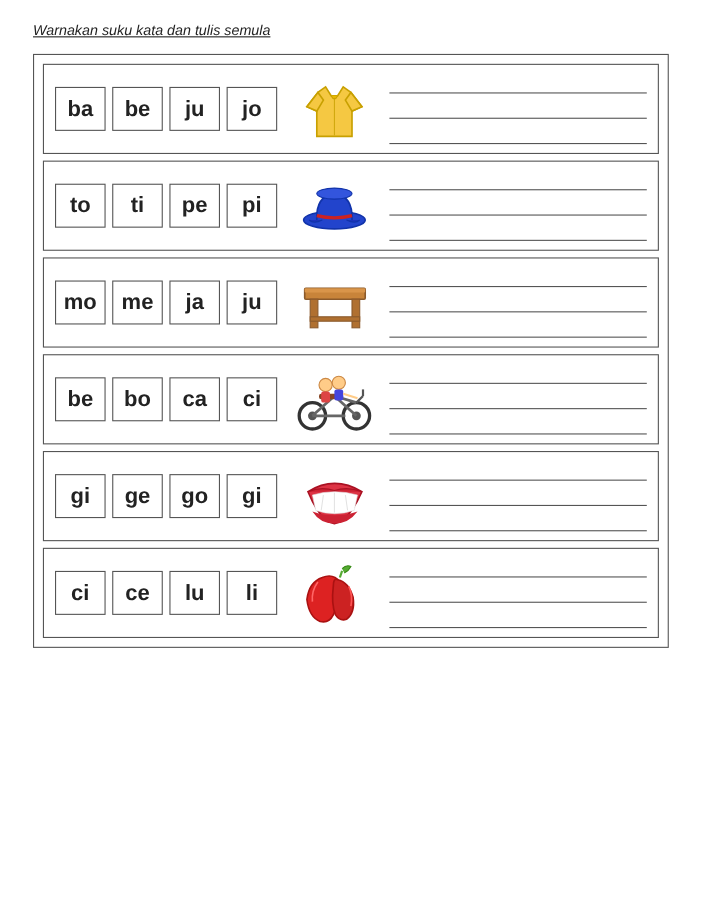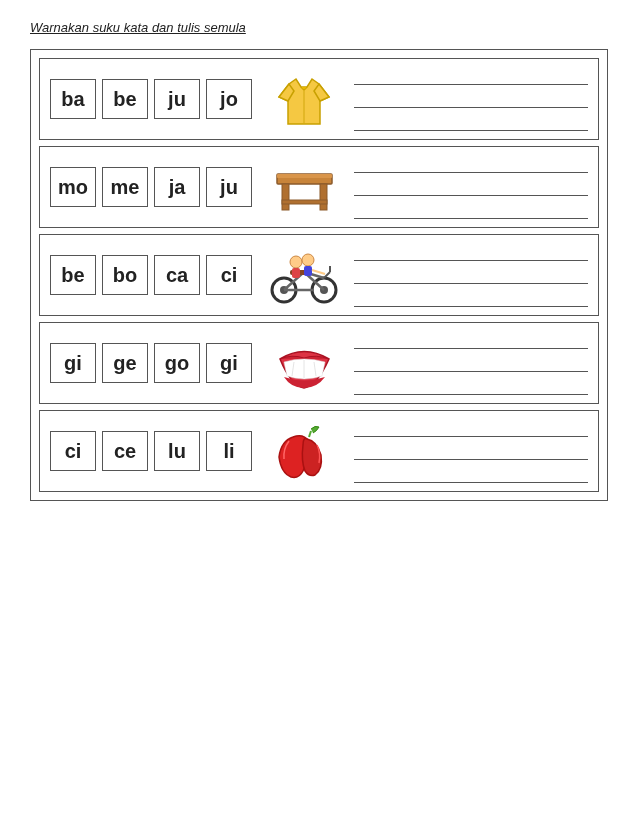--- a/index.html
+++ b/index.html
@@ -100,20 +100,47 @@
         <line x1="30" y1="20" x2="30" y2="54" stroke="#c8a000" stroke-width="0.8"></line>
       </svg>
     </div>
     <div class="write-area">
       <div class="write-line"></div>
       <div class="write-line"></div>
       <div class="write-line"></div>
     </div>
   </div>
 
+  <div class="row">
+    <div class="syllable-box">to</div>
+    <div class="syllable-box">ti</div>
+    <div class="syllable-box">pe</div>
+    <div class="syllable-box">pi</div>
+    <div class="image-area">
+
+      <svg width="62" height="58" viewBox="0 0 62 58">
+
+        <ellipse cx="31" cy="42" rx="28" ry="8" fill="#2244cc" stroke="#1133aa" stroke-width="1.5"></ellipse>
+
+        <path d="M15,42 Q14,20 31,18 Q48,20 47,42" fill="#2244cc" stroke="#1133aa" stroke-width="1.5"></path>
+
+        <ellipse cx="31" cy="18" rx="16" ry="5" fill="#3355dd" stroke="#1133aa" stroke-width="1"></ellipse>
+
+        <path d="M15,38 Q31,42 47,38" stroke="#cc2222" stroke-width="3" fill="none"></path>
+
+        <path d="M20,42 Q12,46 8,42" fill="#1a33bb" stroke="#1133aa" stroke-width="1"></path>
+        <path d="M42,42 Q50,46 54,42" fill="#1a33bb" stroke="#1133aa" stroke-width="1"></path>
+      </svg>
+    </div>
+    <div class="write-area">
+      <div class="write-line"></div>
+      <div class="write-line"></div>
+      <div class="write-line"></div>
+    </div>
+  </div>
 
   <div class="row">
     <div class="syllable-box">mo</div>
     <div class="syllable-box">me</div>
     <div class="syllable-box">ja</div>
     <div class="syllable-box">ju</div>
     <div class="image-area">
 
       <svg width="65" height="58" viewBox="0 0 65 58">
 

